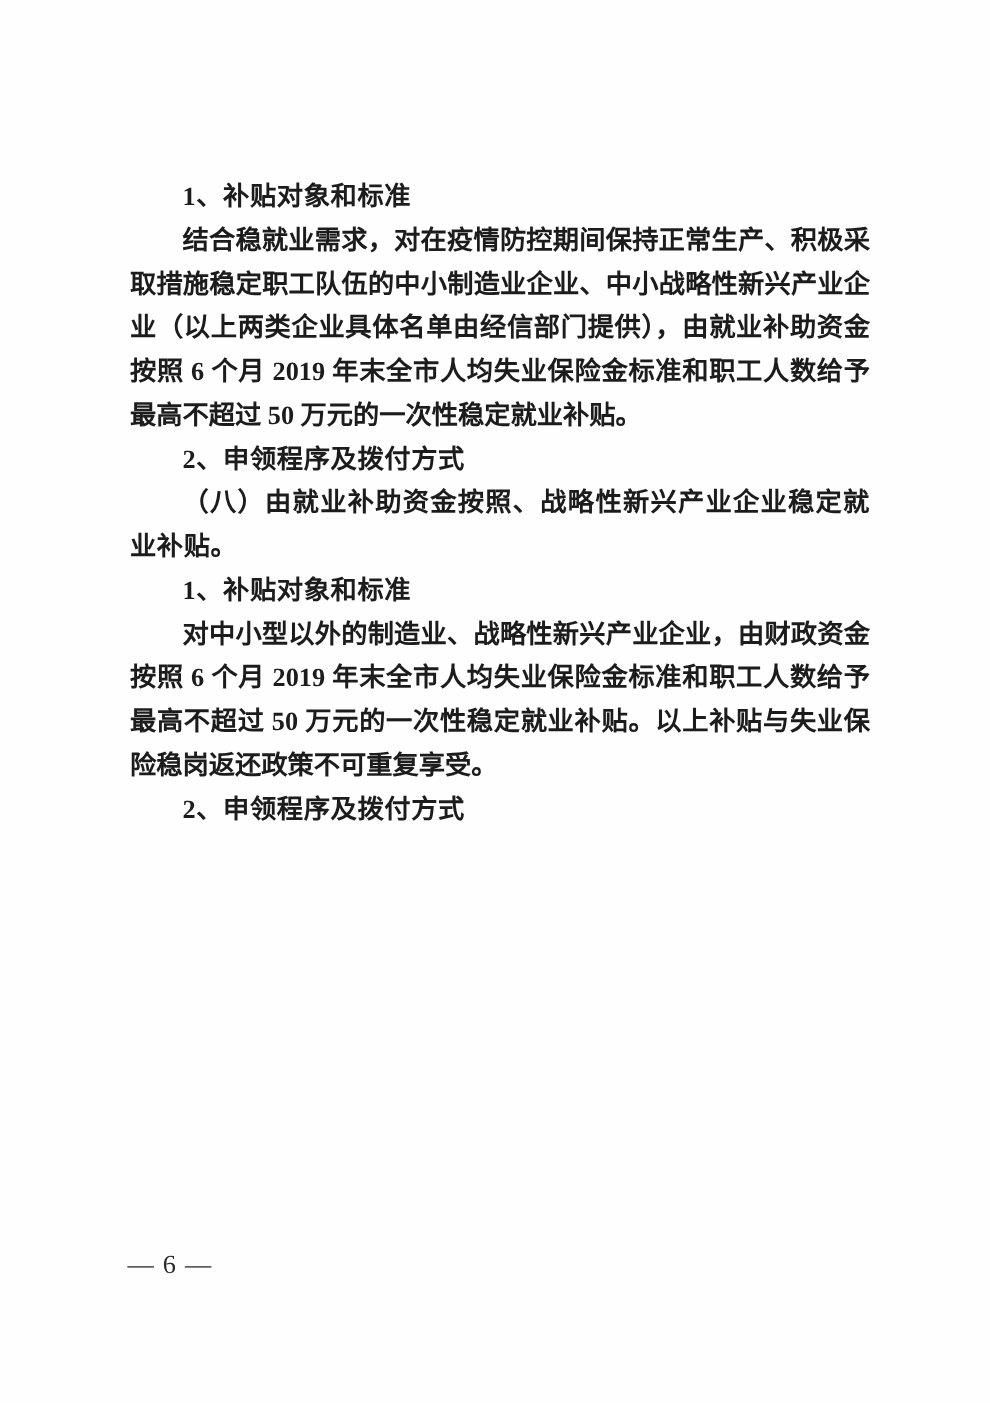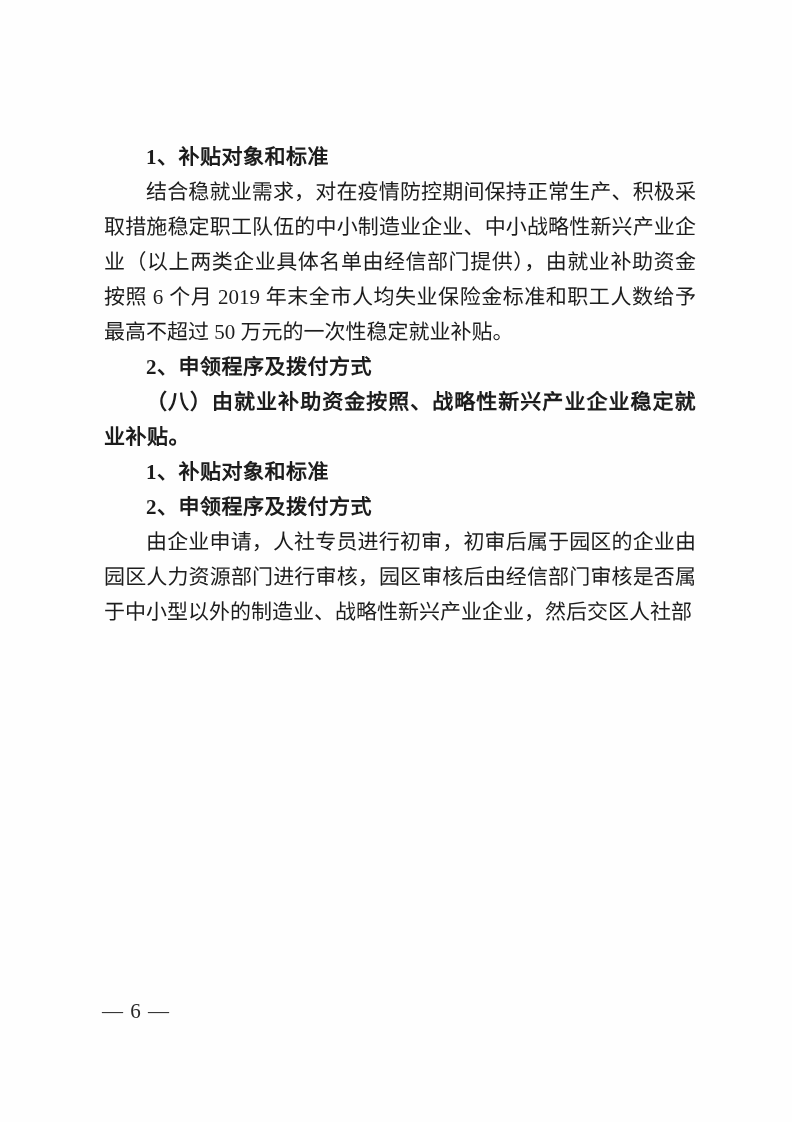--- a/index.html
+++ b/index.html
@@ -33,21 +33,21 @@
   }
   .blk-heading {
     font-weight: 700;
     letter-spacing: 0.5px;
   }
   .blk-section {
     font-weight: 700;
     letter-spacing: 0.5px;
   }
   .blk-para {
-    font-weight: 400;
+    font-weight: 700;
   }
   .page-number {
     position: absolute;
     left: 102px;
     top: 996px;
     font-size: 21px;
     line-height: 30px;
     color: #2a2a2a;
     letter-spacing: 1px;
   }
@@ -63,22 +63,22 @@
 
     <p class="blk blk-para">结合稳就业需求，对在疫情防控期间保持正常生产、积极采取措施稳定职工队伍的中小制造业企业、中小战略性新兴产业企业（以上两类企业具体名单由经信部门提供），由就业补助资金按照 6 个月 2019 年末全市人均失业保险金标准和职工人数给予最高不超过 50 万元的一次性稳定就业补贴。</p>
 
     <p class="blk blk-heading">2、申领程序及拨付方式</p>
 
 
     <p class="blk blk-section">（八）由就业补助资金按照、战略性新兴产业企业稳定就业补贴。</p>
 
     <p class="blk blk-heading">1、补贴对象和标准</p>
 
+    <p class="blk blk-para">对中小型以外的制造业、战略性新兴产业企业，由财政资金按照 6 个月 2019 年末全市人均失业保险金标准和职工人数给予最高不超过 50 万元的一次性稳定就业补贴。以上补贴与失业保险稳岗返还政策不可重复享受。</p>
 
     <p class="blk blk-heading">2、申领程序及拨付方式</p>
 
-    <p class="blk blk-para">由企业申请，人社专员进行初审，初审后属于园区的企业由园区人力资源部门进行审核，园区审核后由经信部门审核是否属于中小型以外的制造业、战略性新兴产业企业，然后交区人社部</p>
 
   </div>
 
   <div class="page-number">— 6 —</div>
 
 </div>
 
 </body></html>

